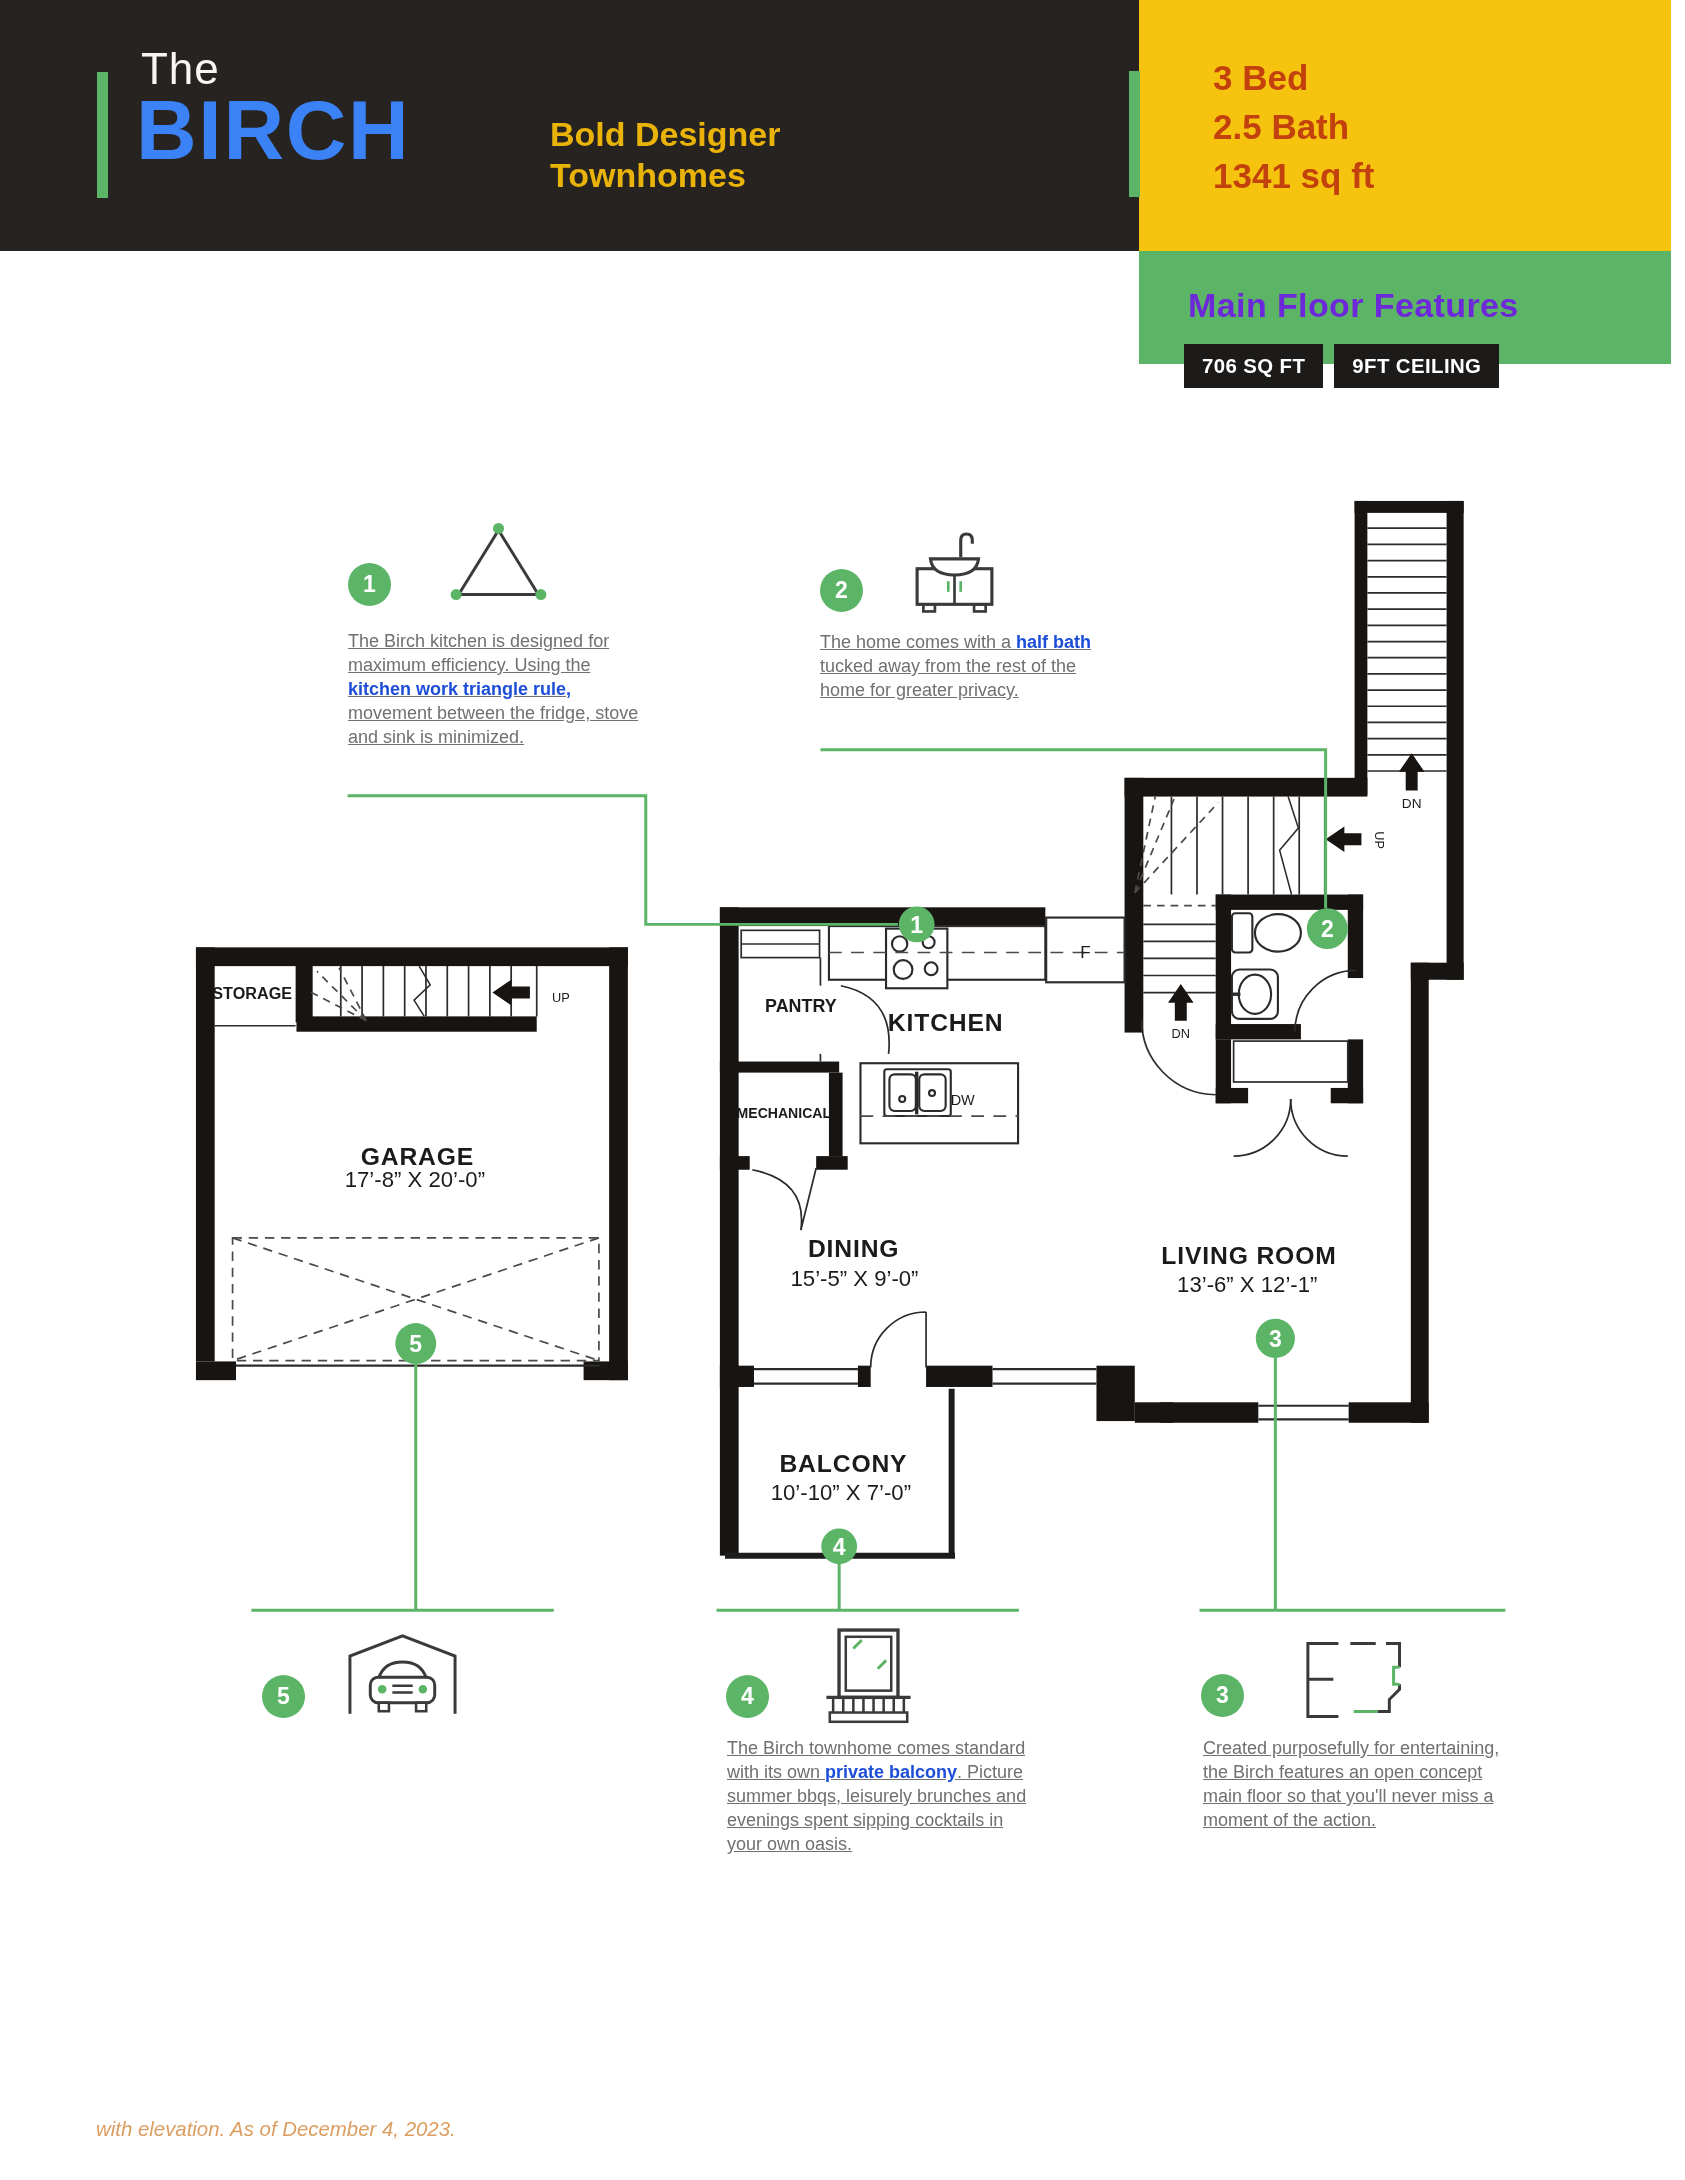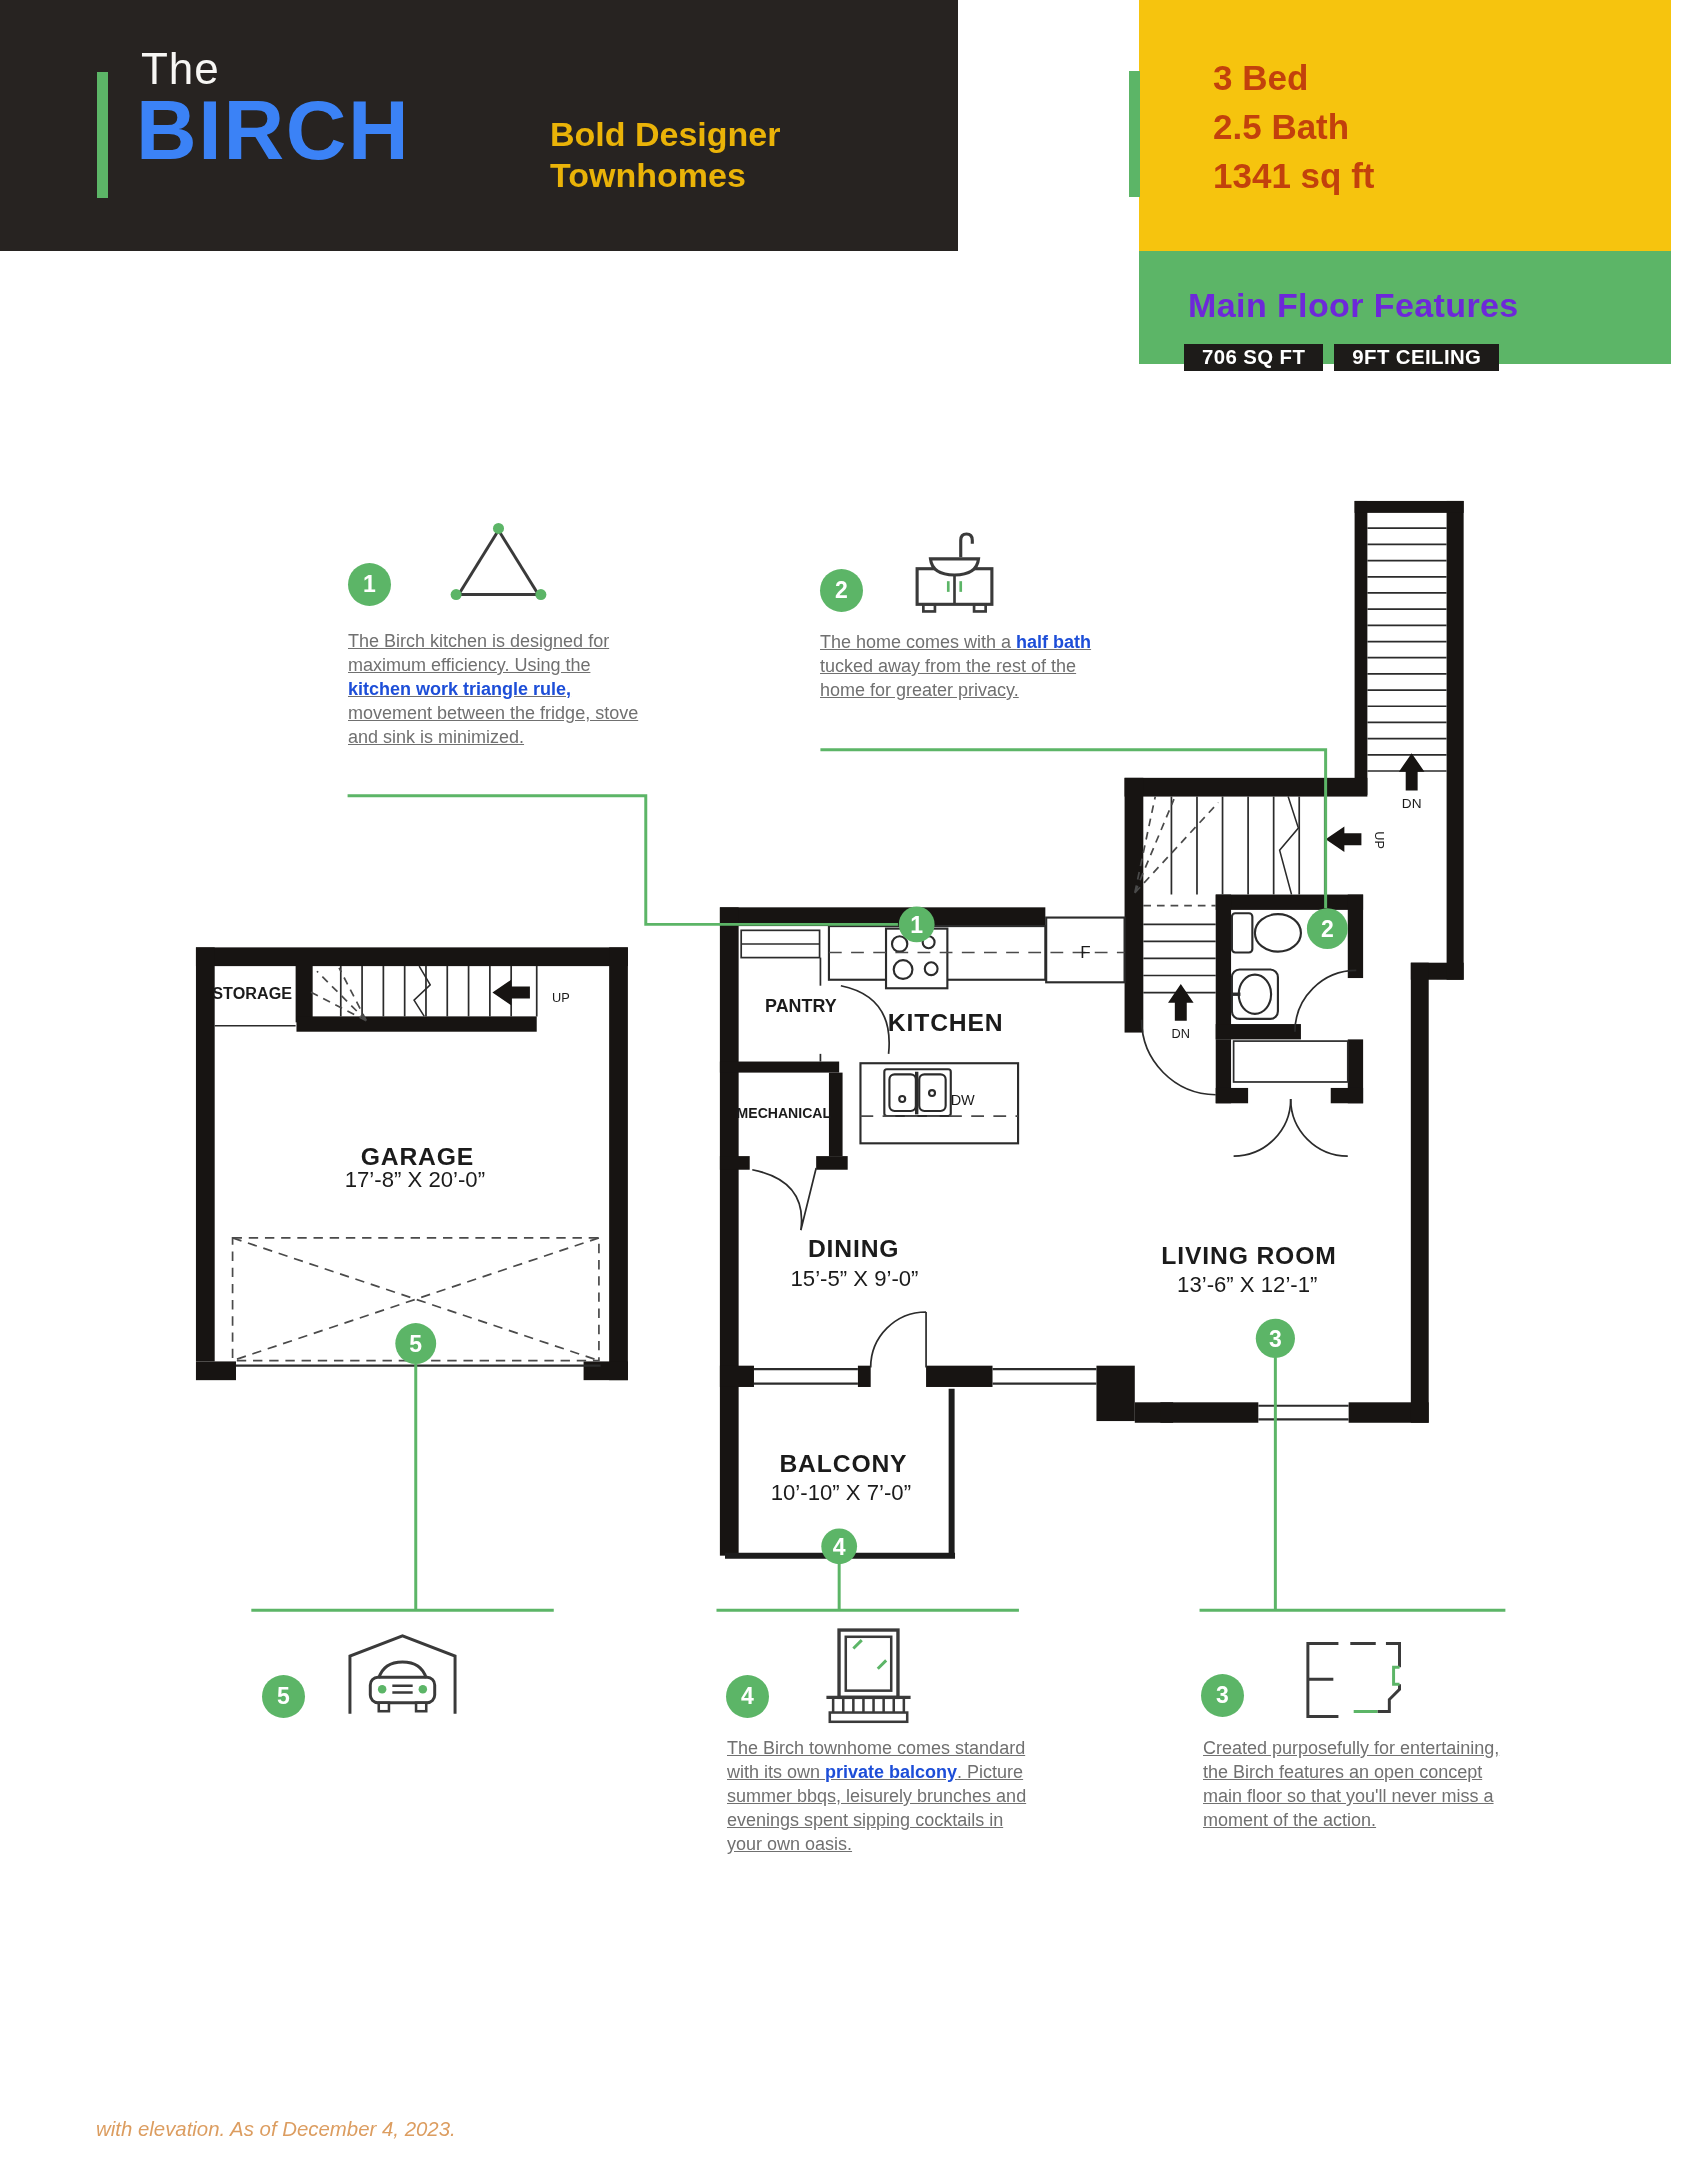--- a/index.html
+++ b/index.html
@@ -1,30 +1,30 @@
 <!DOCTYPE html>
 <html style="font-size:13.6px"><head>
 <meta charset="utf-8">
 <style>
   html,body{margin:0;padding:0;background:#ffffff;}
   .page{position:relative;width:1686px;height:2181px;background:#ffffff;overflow:hidden;
         font-family:"Liberation Sans", sans-serif;}
   .abs{position:absolute;}
   
-  .block-dark{left:0;top:0;width:958px;height:251px;background:#272321;}
+  .block-dark{left:0;top:0;width:1139px;height:251px;background:#272321;}
   .accent-bar{width:11px;height:126px;background:#5cb567;}
   .brand-the{left:141px;top:44px;font-size:44px;font-weight:300;color:#f7f6f4;letter-spacing:0.9px;}
   .brand-name{left:136px;top:82px;font-size:84px;font-weight:700;color:#3b82f6;letter-spacing:1.7px;}
   .tagline{left:550px;top:114px;font-size:34px;line-height:41px;font-weight:700;color:#eab308;}
   .block-yellow{left:1139px;top:0;width:532px;height:251px;background:#f6c40e;}
   .specs{left:1213px;top:53px;font-size:35px;line-height:49px;font-weight:700;color:#c2410c;}
   .block-green{left:1139px;top:251px;width:532px;height:113px;background:#5cb567;}
   .panel-title{left:1188px;top:286px;font-size:34px;font-weight:800;color:#6d28d9;letter-spacing:0.4px;}
   .badges{left:1184px;top:344px;display:flex;gap:11px;}
-  .badge{height:27px;background:#1d1b19;color:#ffffff;font-size:20.4px;font-weight:700;
+  .badge{height:44px;background:#1d1b19;color:#ffffff;font-size:20.4px;font-weight:700;
          display:flex;align-items:center;padding:0 18px;letter-spacing:0.4px;}
   
   .num-circle{width:43px;height:43px;border-radius:50%;background:#5cb567;color:#ffffff;
               font-size:23px;font-weight:700;display:flex;align-items:center;justify-content:center;}
   .callout-text{font-size:18px;line-height:24px;color:#707070;text-decoration:underline;}
   .callout-text b{color:#1d4ed8;font-weight:700;}
   
   svg text{font-family:"Liberation Sans", sans-serif;}
   .room-label{font-size:29px;font-weight:700;fill:#1b1b1b;letter-spacing:1px;}
   .room-dim{font-size:26px;fill:#1b1b1b;}

